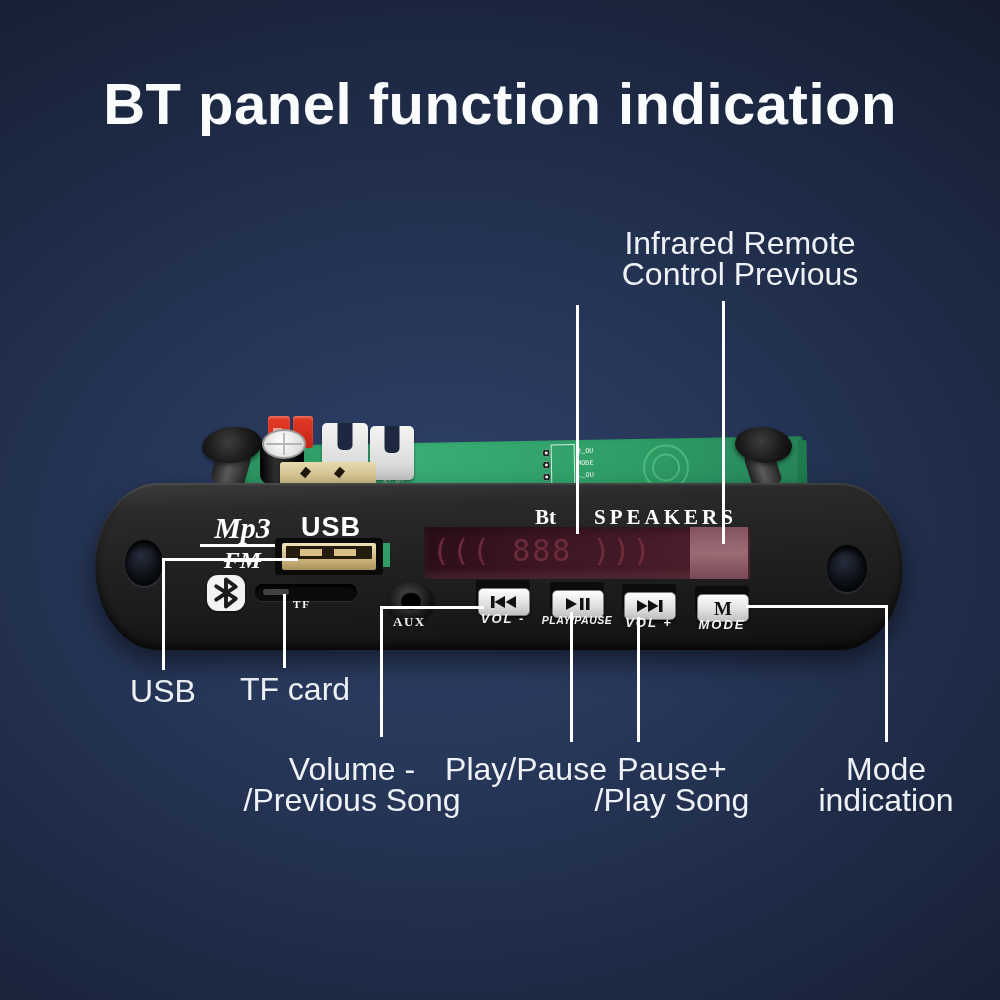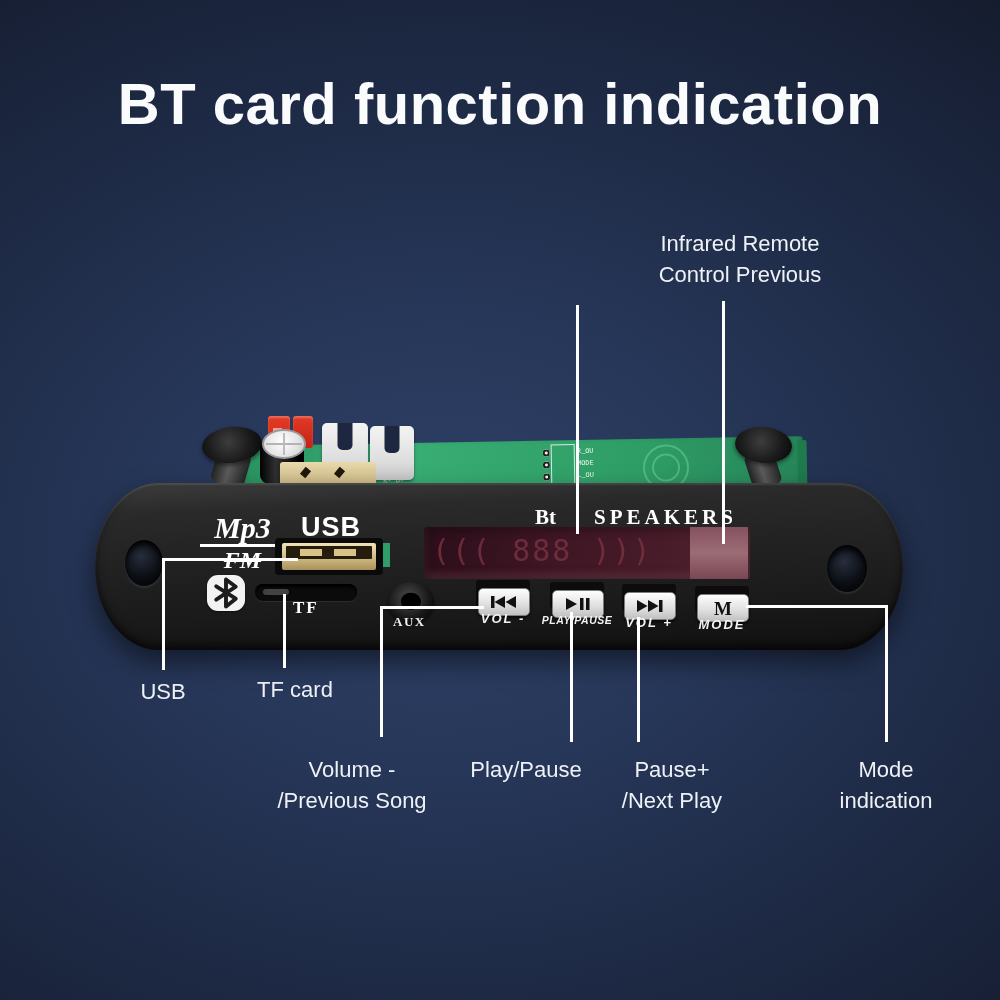--- a/index.html
+++ b/index.html
@@ -7,21 +7,21 @@
     position:relative;width:1000px;height:1000px;overflow:hidden;
     background:radial-gradient(ellipse 980px 760px at 44% 54%, #2f4168 0%, #273759 30%, #1f2c48 55%, #182137 80%, #121826 100%);
     font-family:"Liberation Sans", sans-serif;
   }
   .title{
     position:absolute;left:0;right:0;top:70px;text-align:center;
     font-size:58px;font-weight:bold;color:#fafbfd;letter-spacing:.5px;
   }
   
   .ann{
-    position:absolute;color:#eef1f6;font-size:22px;line-height:31px;
+    position:absolute;color:#eef1f6;font-size:32px;line-height:31px;
     text-align:center;transform:translateX(-50%);white-space:nowrap;font-weight:400;
   }
   
   .cl{position:absolute;background:#ffffff;z-index:40;}
   
   .pcb{
     position:absolute;left:243px;top:441px;width:560px;height:54px;z-index:5;
     background:linear-gradient(90deg,#2a9460,#38ad74 30%,#2f9e66 70%,#27855a);
     transform:rotate(-1deg);border-radius:2px;
     box-shadow:inset 0 -4px 6px rgba(0,40,20,.45);
@@ -61,21 +61,21 @@
   .logo .bot{font-size:24px;line-height:24px;text-decoration:line-through;margin-top:1px;}
   .usb-word{position:absolute;left:206px;top:29px;color:#fff;font-size:27px;font-weight:bold;letter-spacing:1px;}
   .usb-outer{position:absolute;left:180px;top:55px;width:108px;height:37px;background:#0a0a0a;border-radius:4px;}
   .usb-inner{position:absolute;left:7px;top:5px;width:94px;height:27px;background:linear-gradient(180deg,#f0e3b6,#cdb67e 60%,#a8905a);border-radius:2px;}
   .usb-open{position:absolute;left:4px;top:3px;width:86px;height:13px;background:#241d0d;border-radius:1px;}
   .usb-open i{position:absolute;top:3px;width:22px;height:7px;background:#d8c288;}
   .usb-sliver{position:absolute;left:288px;top:60px;width:7px;height:24px;background:#2f9e66;}
   .bticon{position:absolute;left:112px;top:92px;width:38px;height:36px;background:#f3f3f3;border-radius:11px;box-shadow:0 1px 2px rgba(0,0,0,.5);}
   .tfslot{position:absolute;left:160px;top:101px;width:102px;height:17px;background:#0b0b0b;border-radius:8px;box-shadow:inset 0 3px 3px #000, 0 1px 0 rgba(255,255,255,.07);}
   .tfslot .nub{position:absolute;left:8px;top:5px;width:26px;height:6px;background:#424242;border-radius:3px;}
-  .tfword{position:absolute;left:198px;top:115px;color:#fff;font-family:"Liberation Serif",serif;font-weight:bold;font-size:17px;letter-spacing:2px;}
+  .tfword{position:absolute;left:198px;top:115px;color:#fff;font-family:"Liberation Serif",serif;font-weight:bold;font-size:11px;letter-spacing:2px;}
   .aux{position:absolute;left:293px;top:99px;width:46px;height:40px;border-radius:50%;background:radial-gradient(circle at 45% 40%, #4d4d4d 0%, #181818 58%, #000 100%);box-shadow:0 2px 3px rgba(0,0,0,.6);}
   .aux .in{position:absolute;left:13px;top:11px;width:20px;height:17px;border-radius:50%;background:#000;box-shadow:inset 0 2px 3px #000, 0 0 0 1px #333;}
   .auxword{position:absolute;left:298px;top:131px;color:#f0f0f0;font-family:"Liberation Serif",serif;font-weight:bold;font-size:13px;letter-spacing:1.5px;}
   .display{
     position:absolute;left:329px;top:44px;width:326px;height:52px;border-radius:3px;overflow:hidden;
     background:linear-gradient(100deg,#2c0e1a,#3f1624 40%,#471b29 70%,#552430);
     box-shadow:inset 0 0 12px rgba(0,0,0,.65), inset 0 -4px 8px rgba(236,150,165,.28);
   }
   .segtext{position:absolute;left:8px;top:6px;font-family:"DejaVu Sans Mono",monospace;font-size:30px;color:#7a3242;opacity:.8;letter-spacing:2px;}
   .irzone{position:absolute;left:266px;top:0;width:58px;height:52px;background:linear-gradient(180deg,#8a5764,#a3737c 50%,#7c4a56);opacity:.92;}
@@ -90,36 +90,36 @@
   .btn-cap svg{display:block;}
   .btn-label{position:absolute;color:#f2f2f2;font-weight:bold;font-style:italic;font-size:13px;letter-spacing:2px;white-space:nowrap;transform:translateX(-50%);}
   .btn-label.small{font-size:10.5px;letter-spacing:.5px;}
   .mglyph{font-family:"Liberation Serif",serif;font-weight:bold;font-size:19px;color:#111;line-height:19px;}
 </style>
 </head>
 <body>
 
 <div class="stage">
 
-  <div class="title">BT card function indication</div>
+  <div class="title">BT panel function indication</div>
 
   <div class="ann" style="left:740px;top:228px;">
     <div>Infrared Remote</div>
     <div>Control Previous</div>
   </div>
   <div class="ann" style="left:163px;top:676px;">USB</div>
   <div class="ann" style="left:295px;top:674px;">TF card</div>
   <div class="ann" style="left:352px;top:754px;">
     <div>Volume -</div>
     <div>/Previous Song</div>
   </div>
   <div class="ann" style="left:526px;top:754px;">Play/Pause</div>
   <div class="ann" style="left:672px;top:754px;">
     <div>Pause+</div>
-    <div>/Next Play</div>
+    <div>/Play Song</div>
   </div>
   <div class="ann" style="left:886px;top:754px;">
     <div>Mode</div>
     <div>indication</div>
   </div>
 
   <div class="cl" style="left:576px;top:305px;width:3px;height:229px;"></div>
   <div class="cl" style="left:722px;top:301px;width:3px;height:243px;"></div>
   <div class="cl" style="left:163px;top:558px;width:135px;height:3px;"></div>
   <div class="cl" style="left:162px;top:558px;width:3px;height:112px;"></div>

